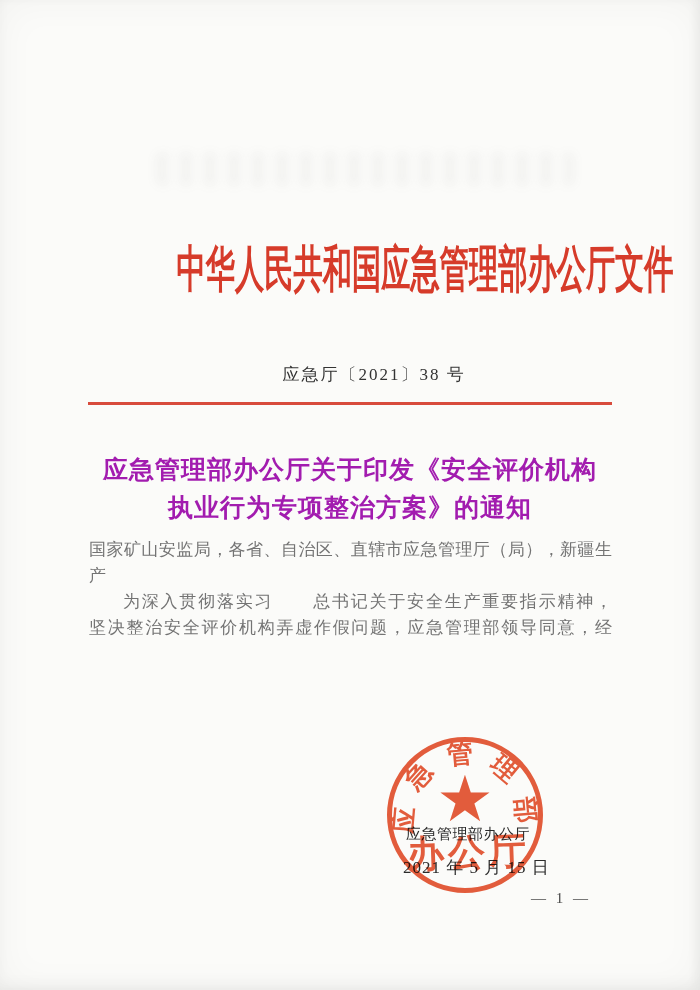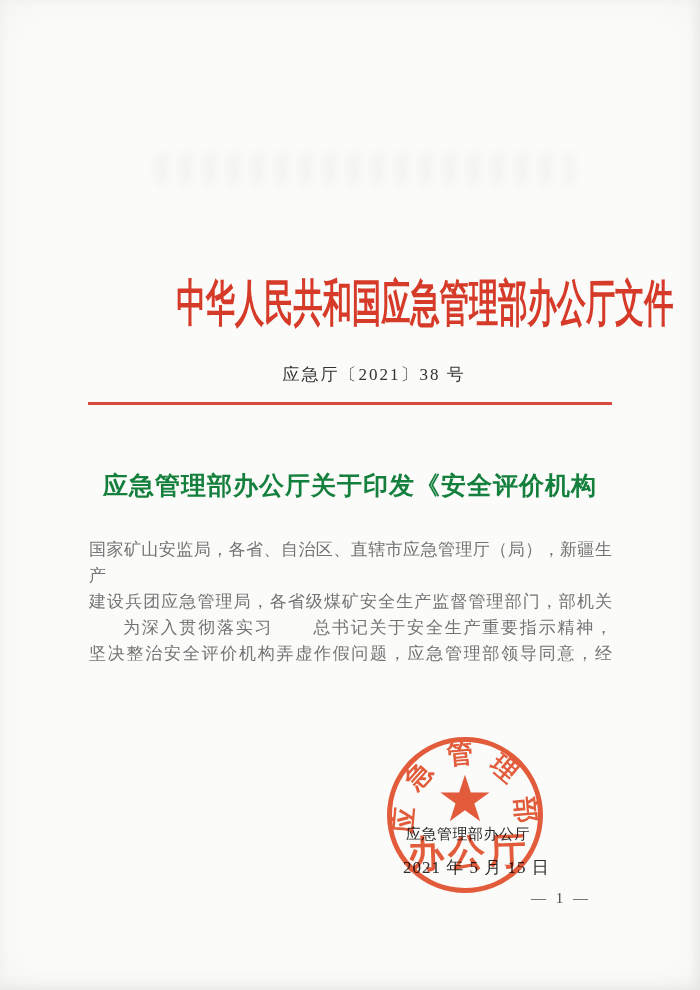--- a/index.html
+++ b/index.html
@@ -27,21 +27,20 @@
     filter: blur(5px);
     border-radius: 6px;
     opacity: 0.55;
   }
   .header {
     position: absolute;
     left: 0; top: 236px;
     width: 700px;
     text-align: center;
     white-space: nowrap;
-    margin-top: 34px;
   }
   .header-inner {
     display: inline-block;
     font-size: 50px;
     font-weight: 900;
     color: #d63b2a;
     letter-spacing: 0px;
     transform: scaleX(0.585);
     transform-origin: 50% 50%;
   }
@@ -63,22 +62,21 @@
   }
   .title {
     position: absolute;
     left: 0; top: 451px;
     width: 700px;
     text-align: center;
     font-size: 25px;
     font-weight: bold;
     line-height: 38px;
     letter-spacing: 1px;
-    color: #15803d;
-    margin-top: 16px;
+    color: #a21caf;
   }
   .bodytext {
     position: absolute;
     left: 89px; top: 537px;
     width: 523px;
     font-size: 17px;
     line-height: 26px;
     color: #737373;
   }
   .bl { width: 523px; }
@@ -183,25 +181,25 @@
   <div class="header">
     <span class="header-inner">中华人民共和国应急管理部办公厅文件</span>
   </div>
 
   <div class="docnum">应急厅〔2021〕38 号</div>
 
   <div class="redline"></div>
 
   <div class="title">
     <div>应急管理部办公厅关于印发《安全评价机构</div>
+    <div>执业行为专项整治方案》的通知</div>
   </div>
 
   <div class="bodytext">
     <div class="bl full">国家矿山安监局，各省、自治区、直辖市应急管理厅（局），新疆生产</div>
-    <div class="bl full">建设兵团应急管理局，各省级煤矿安全生产监督管理部门，部机关</div>
     <div class="bl full indent">
       <span>为深入贯彻落实习</span><span class="gap"></span><span>总书记关于安全生产重要指示精神，</span>
     </div>
     <div class="bl full">坚决整治安全评价机构弄虚作假问题，应急管理部领导同意，经</div>
   </div>
 
   <div class="sig">应急管理部办公厅</div>
 
   <div class="date">2021 年 5 月 15 日</div>
 

